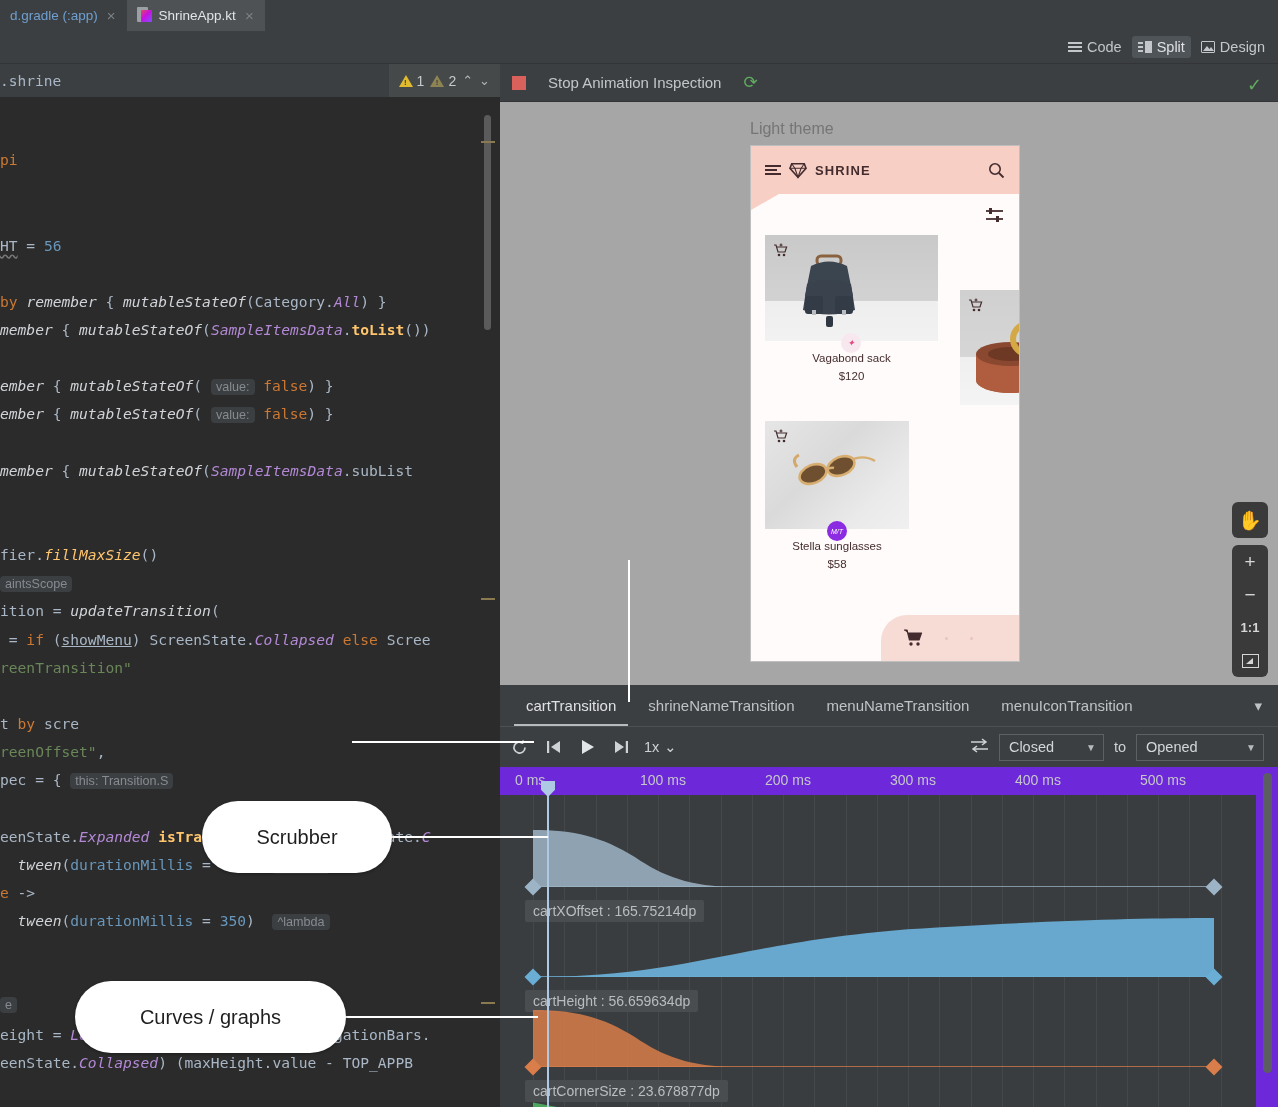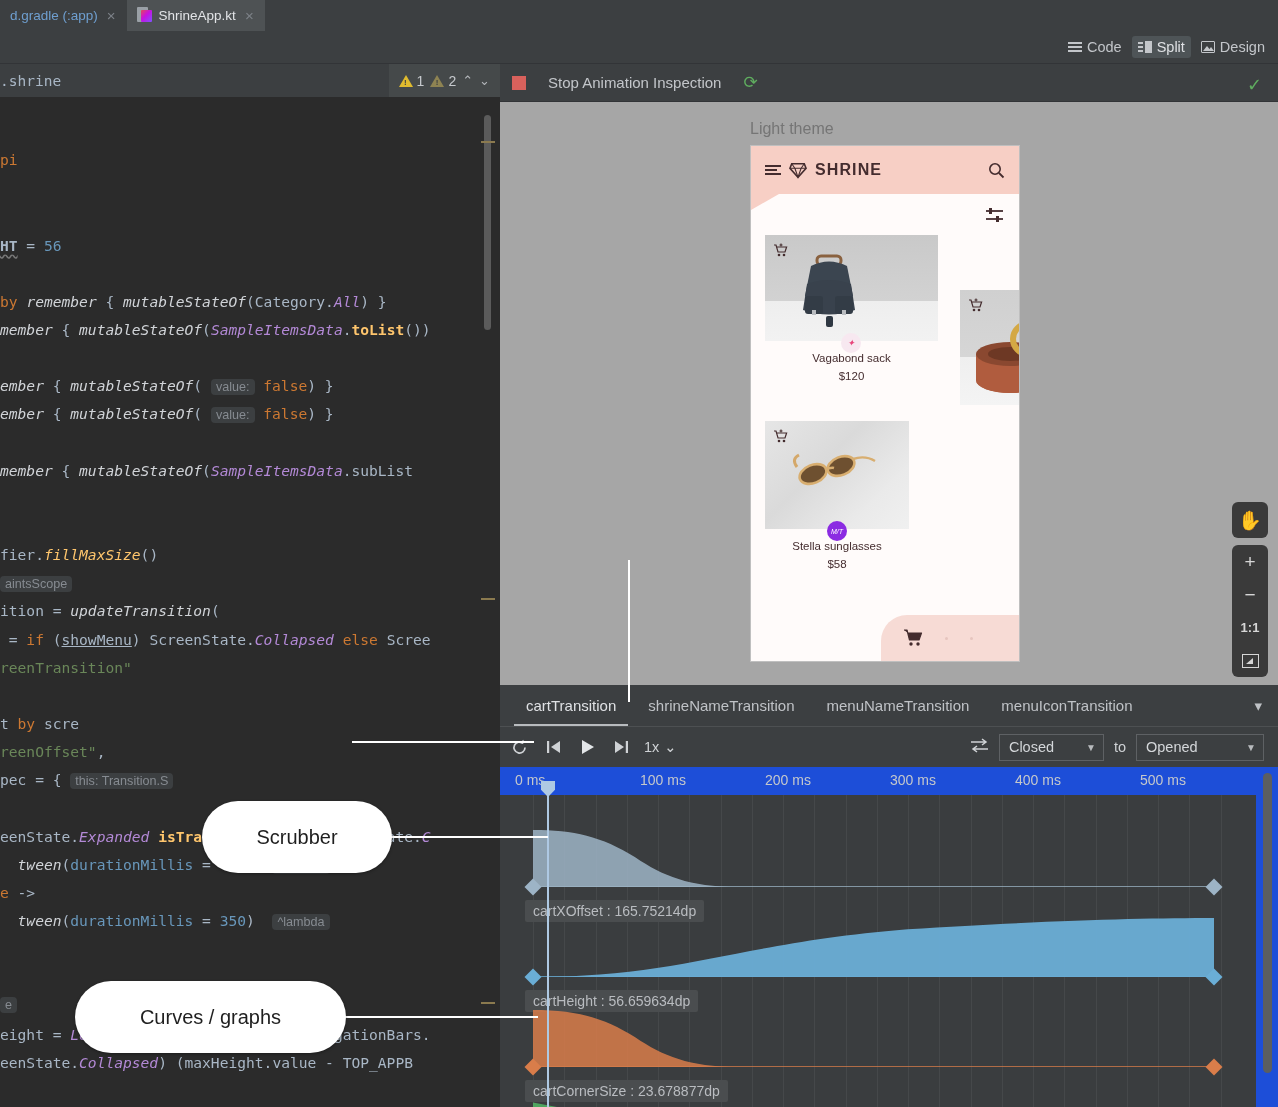--- a/index.html
+++ b/index.html
@@ -79,21 +79,21 @@
     color: #a9b7c6;
   }
   .k-key { color: #cc7832; }          
   .k-num { color: #6897bb; }
   .k-fn  { color: #ffc66d; font-style: italic; }
   .k-fnb { color: #ffc66d; font-weight: bold; }
   .k-cls { color: #b389d6; font-style: italic; }
   .k-it  { color: #d0d3d7; font-style: italic; }
   .k-str { color: #6a8759; }
   .hintchip { background: #3c3f41; color: #868b91; border-radius: 4px; padding: 1px 5px; font-size: 12.6px; font-family:"Liberation Sans",sans-serif; font-style: normal;}
-  .wavy { text-decoration: underline; text-decoration-style: wavy; text-decoration-color: #787878; text-underline-offset: 3px; font-weight: bold;}
+  .wavy { text-decoration: underline; text-decoration-style: wavy; text-decoration-color: #787878; text-underline-offset: 3px;}
   .uline { text-decoration: underline; text-decoration-color:#a9b7c6; }
 
   .editscroll { position:absolute; right:9px; top:18px; width:7px; height:215px; background:#5b5b5b; border-radius:4px;}
   .markline { position:absolute; right:5px; width:14px; height:2px; background:#8b7a4f; }
 
   
   .previewpane {
     position: absolute; top: 64px; left: 500px; width: 778px; height: 1043px;
     background: #3c3f41;
   }
@@ -119,21 +119,21 @@
   .appbar { position: relative; height: 48px; background: #f7cfc5; }
   .appbar .notch { position:absolute; left:0; bottom:-16px; width:28px; height:16px; background:#f7cfc5;
     clip-path: polygon(0 0, 100% 0, 0 100%); }
   .appbar-inner { display: flex; align-items: center; height: 48px; padding: 0 14px; gap: 8px; }
   .menu-i { width: 16px; height: 12px; position: relative; }
   .menu-i i { position: absolute; left: 0; height: 2px; background: #442c2e; }
   .menu-i i:nth-child(1){ top:1px; width:16px; }
   .menu-i i:nth-child(2){ top:5px; width:12px; }
   .menu-i i:nth-child(3){ top:9px; width:16px; }
   .diamond-i { width: 18px; height: 17px; }
-  .shrine-txt { font-size: 16px; letter-spacing: 1.1px; color: #442c2e; font-weight: 600; }
+  .shrine-txt { font-size: 13px; letter-spacing: 1.1px; color: #442c2e; font-weight: 600; }
   .search-i { margin-left: auto; }
   .tune-i { position: absolute; right: 16px; top: 62px; }
   .prodcard { position: absolute; }
   .prodimg { background: #d6d6d6; position: relative; overflow:hidden; }
   .cartplus { position: absolute; left: 8px; top: 8px; }
   .prodname { font-size: 11.5px; color: #442c2e; text-align: center; margin-top: 11px; }
   .prodprice { font-size: 11.5px; color: #442c2e; text-align: center; margin-top: 6px; }
   .badge { position: absolute; width: 20px; height: 20px; border-radius: 50%;
     display:flex; align-items:center; justify-content:center; font-size: 7px; color:#fff; font-style:italic;}
   .cartbar { position:absolute; left:130px; bottom:0; width:140px; height:46px; background:#f7dbd5;
@@ -161,21 +161,21 @@
 
   .playbar { position: relative; height: 40px; display: flex; align-items: center; padding-left: 2px; gap: 0; }
   .pbtn { width: 34px; height: 34px; display: flex; align-items: center; justify-content: center; color: #cfd2d5; }
   .speed { font-size: 14.5px; color: #cfd2d5; display: flex; align-items: center; gap: 5px; margin-left: 6px;}
   .swapwrap { margin-left: auto; display: flex; align-items: center; gap: 10px; padding-right: 14px; }
   .combo { height: 27px; min-width: 105px; border: 1px solid #5e6164; background: #3c3f41;
     display:flex; align-items:center; justify-content:space-between; padding: 0 7px 0 9px; font-size: 14.5px; color:#d4d7da;}
   .combo .cchev { color:#b7babd; font-size: 10px; }
   .toword { font-size: 14.5px; color: #cfd2d5; }
 
-  .timeline { position: relative; height: 340px; background: #1d4ed8; overflow:hidden; }
+  .timeline { position: relative; height: 340px; background: #6d28d9; overflow:hidden; }
   .ruler { position: relative; height: 28px; }
   .rulerlab { position: absolute; top: 5px; font-size: 14px; color: #c5c8cb; }
   .track { position: absolute; left: 0; right: 22px; top: 28px; bottom: 0; background: #3a3d3f; }
   .gridline { position: absolute; top: 0; bottom: 0; width: 1px; background: #45484a; }
   .curverow { position: absolute; left: 0; right: 0; }
   .curvelabel { position: absolute; background: #4a4d4f; color: #b9bcc0; font-size: 14px;
     padding: 3px 8px; border-radius: 2px; white-space: nowrap; }
   .scrub { position: absolute; top: 0; bottom: 0; width: 2px; background: #aec9e3; }
   .scrubhead { position: absolute; width: 14px; height: 16px; background: #aec9e3;
     clip-path: polygon(0 0, 100% 0, 100% 55%, 50% 100%, 0 55%); }

